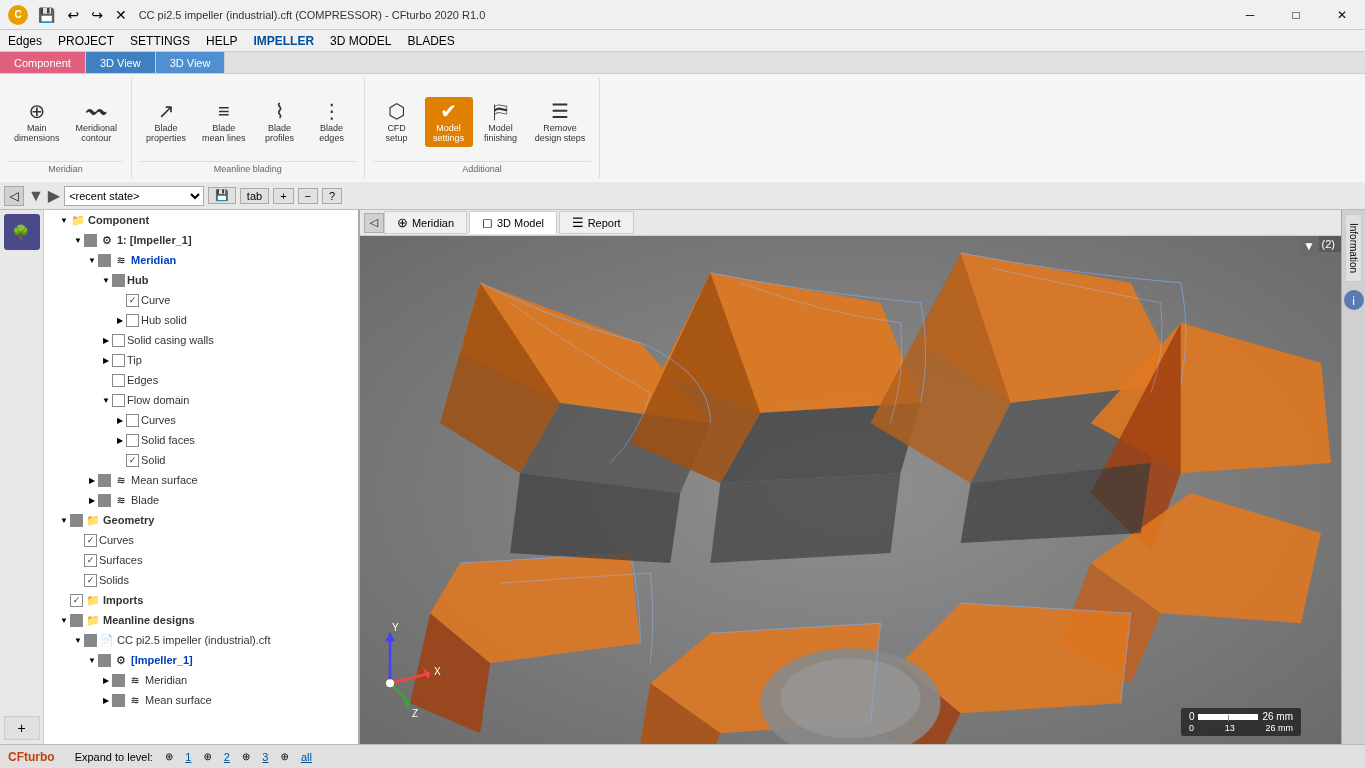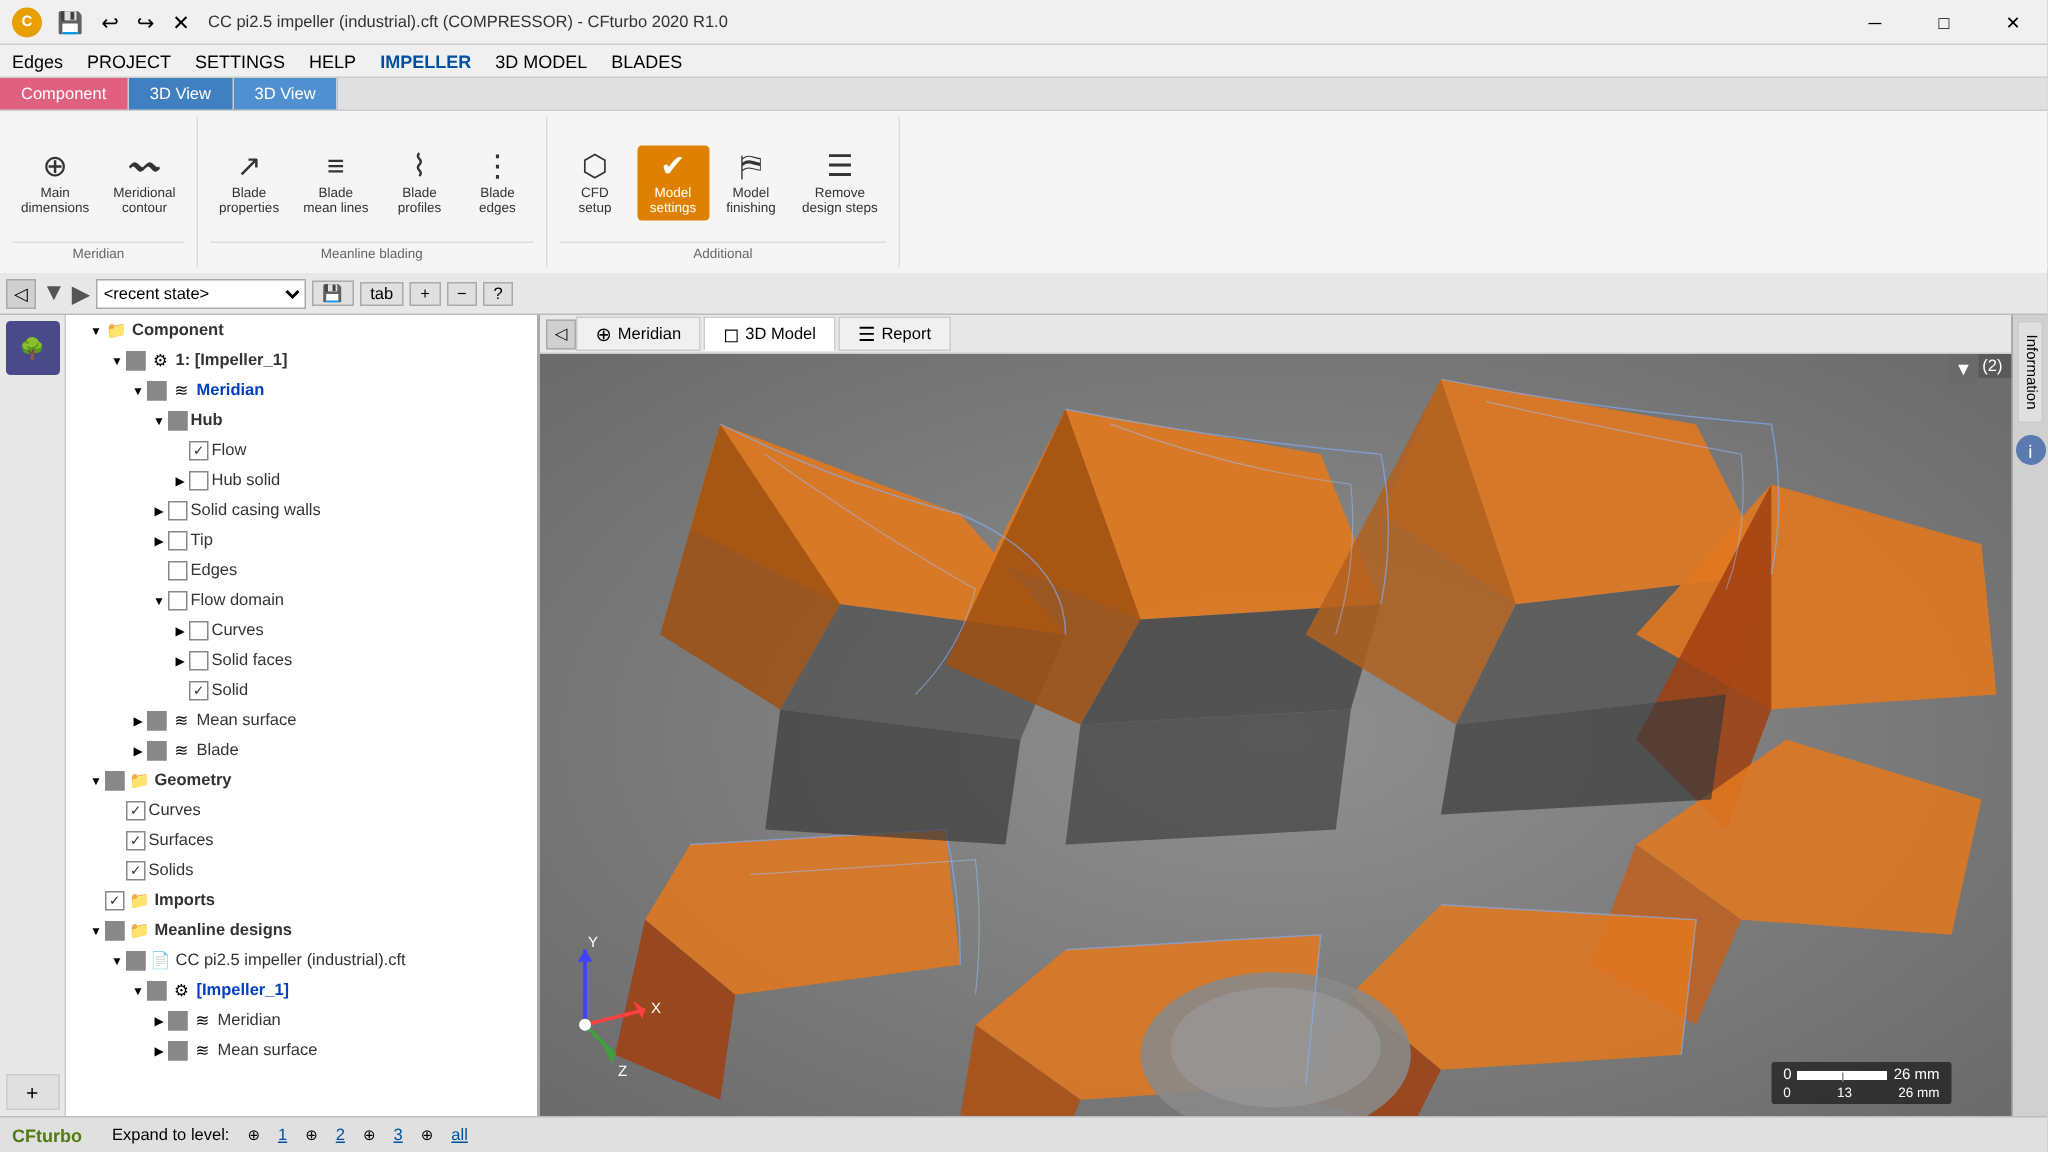--- a/index.html
+++ b/index.html
@@ -275,21 +275,21 @@
     #statusbar {
       height: 24px;
       background: #e0e0e0;
       border-top: 1px solid #bbb;
       display: flex;
       align-items: center;
       padding: 0 8px;
       font-size: 11px;
       gap: 12px;
     }
-    .status-logo { font-size: 12px; font-weight: bold; color: #4d7c0f; margin-right: 8px; }
+    .status-logo { font-size: 12px; font-weight: bold; color: #c2410c; margin-right: 8px; }
 
     
     .scale-bar {
       position: absolute;
       bottom: 8px;
       right: 40px;
       background: rgba(0,0,0,0.5);
       color: white;
       font-size: 10px;
       padding: 2px 6px;
@@ -492,21 +492,21 @@
 
       <div class="tree-node">
         <div class="tree-row">
           <div class="tree-indent"></div>
             <div class="tree-indent"></div>
             <div class="tree-indent"></div>
             <div class="tree-indent"></div>
             <div class="tree-indent"></div>
           <div class="tree-expand" style="width:12px;"></div>
           <div class="tree-check checked">✓</div>
-          <span class="tree-label">Flow</span>
+          <span class="tree-label">Curve</span>
         </div>
       </div>
 
 
       <div class="tree-node">
         <div class="tree-row">
           <div class="tree-indent"></div>
             <div class="tree-indent"></div>
             <div class="tree-indent"></div>
             <div class="tree-indent"></div>

